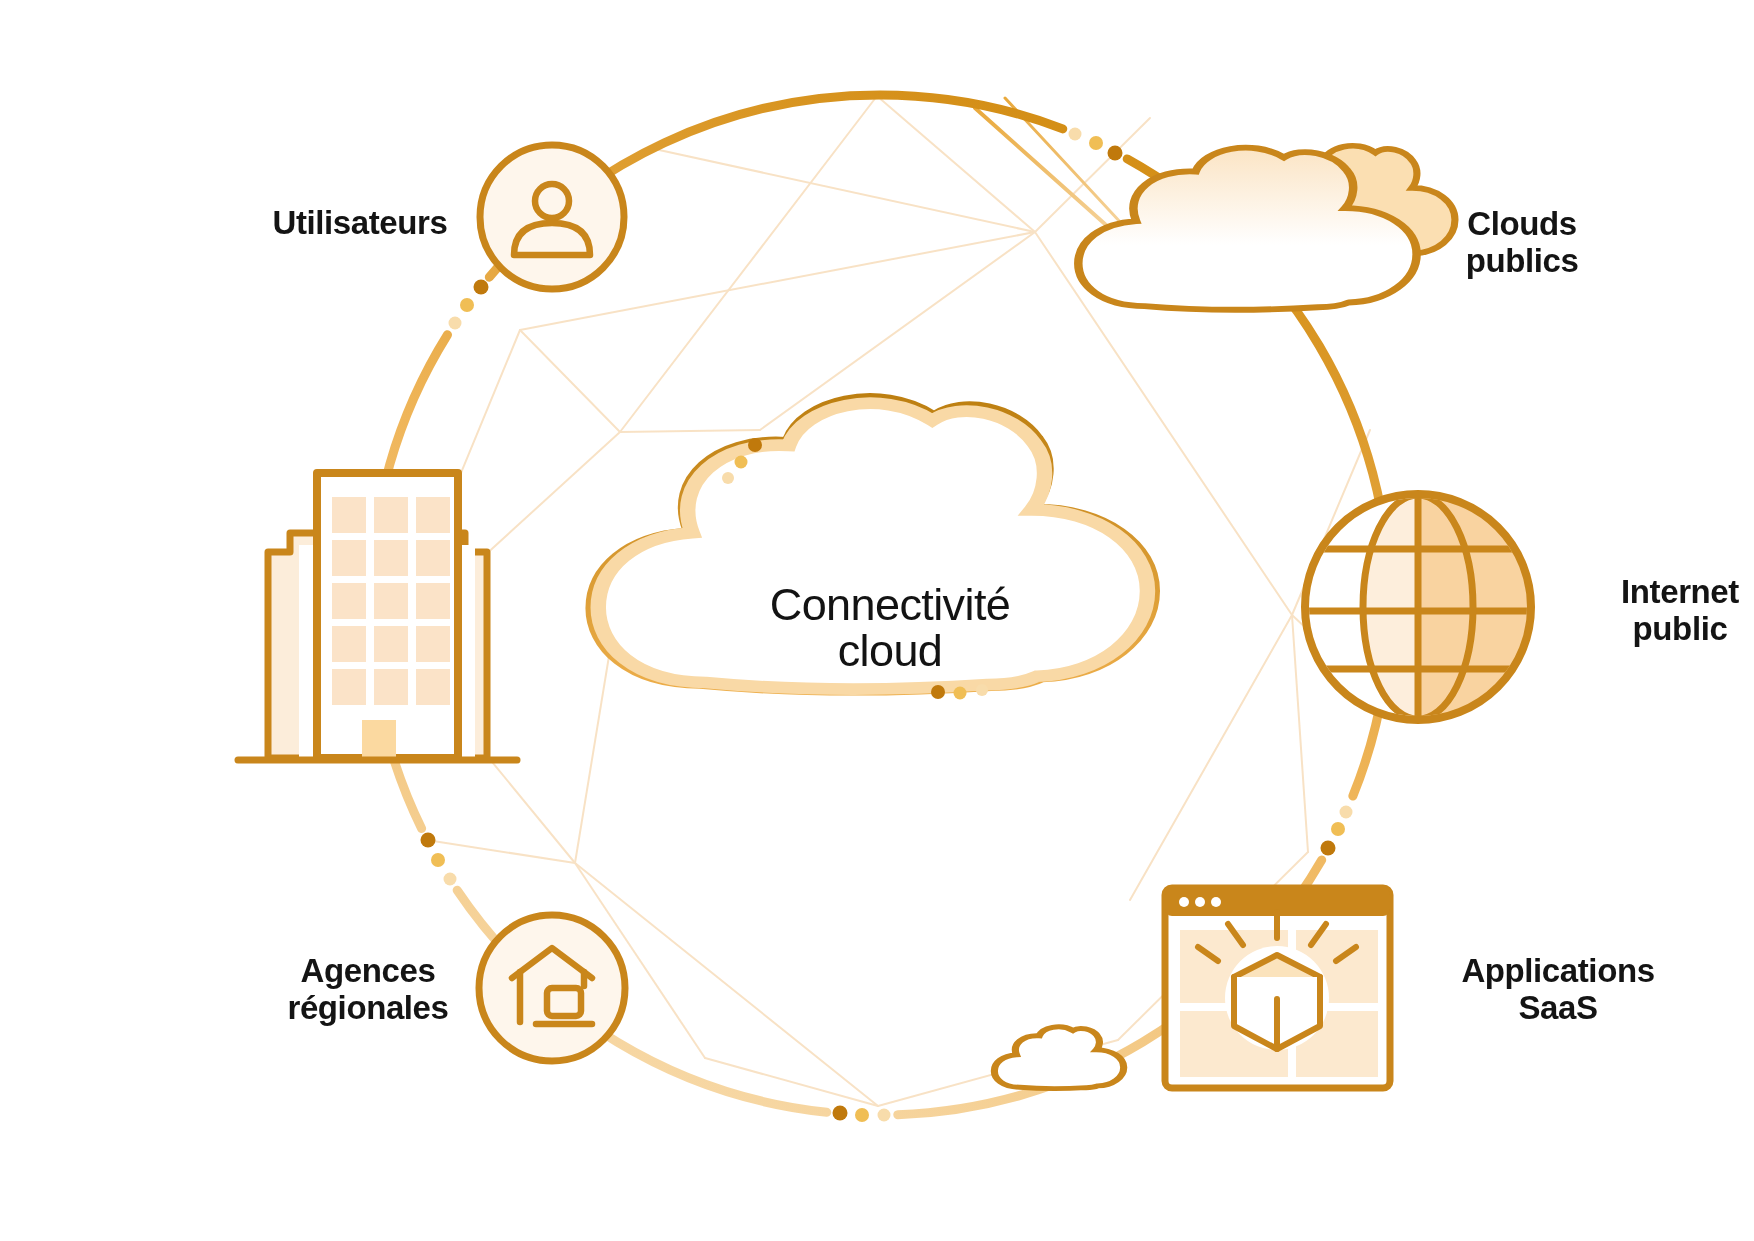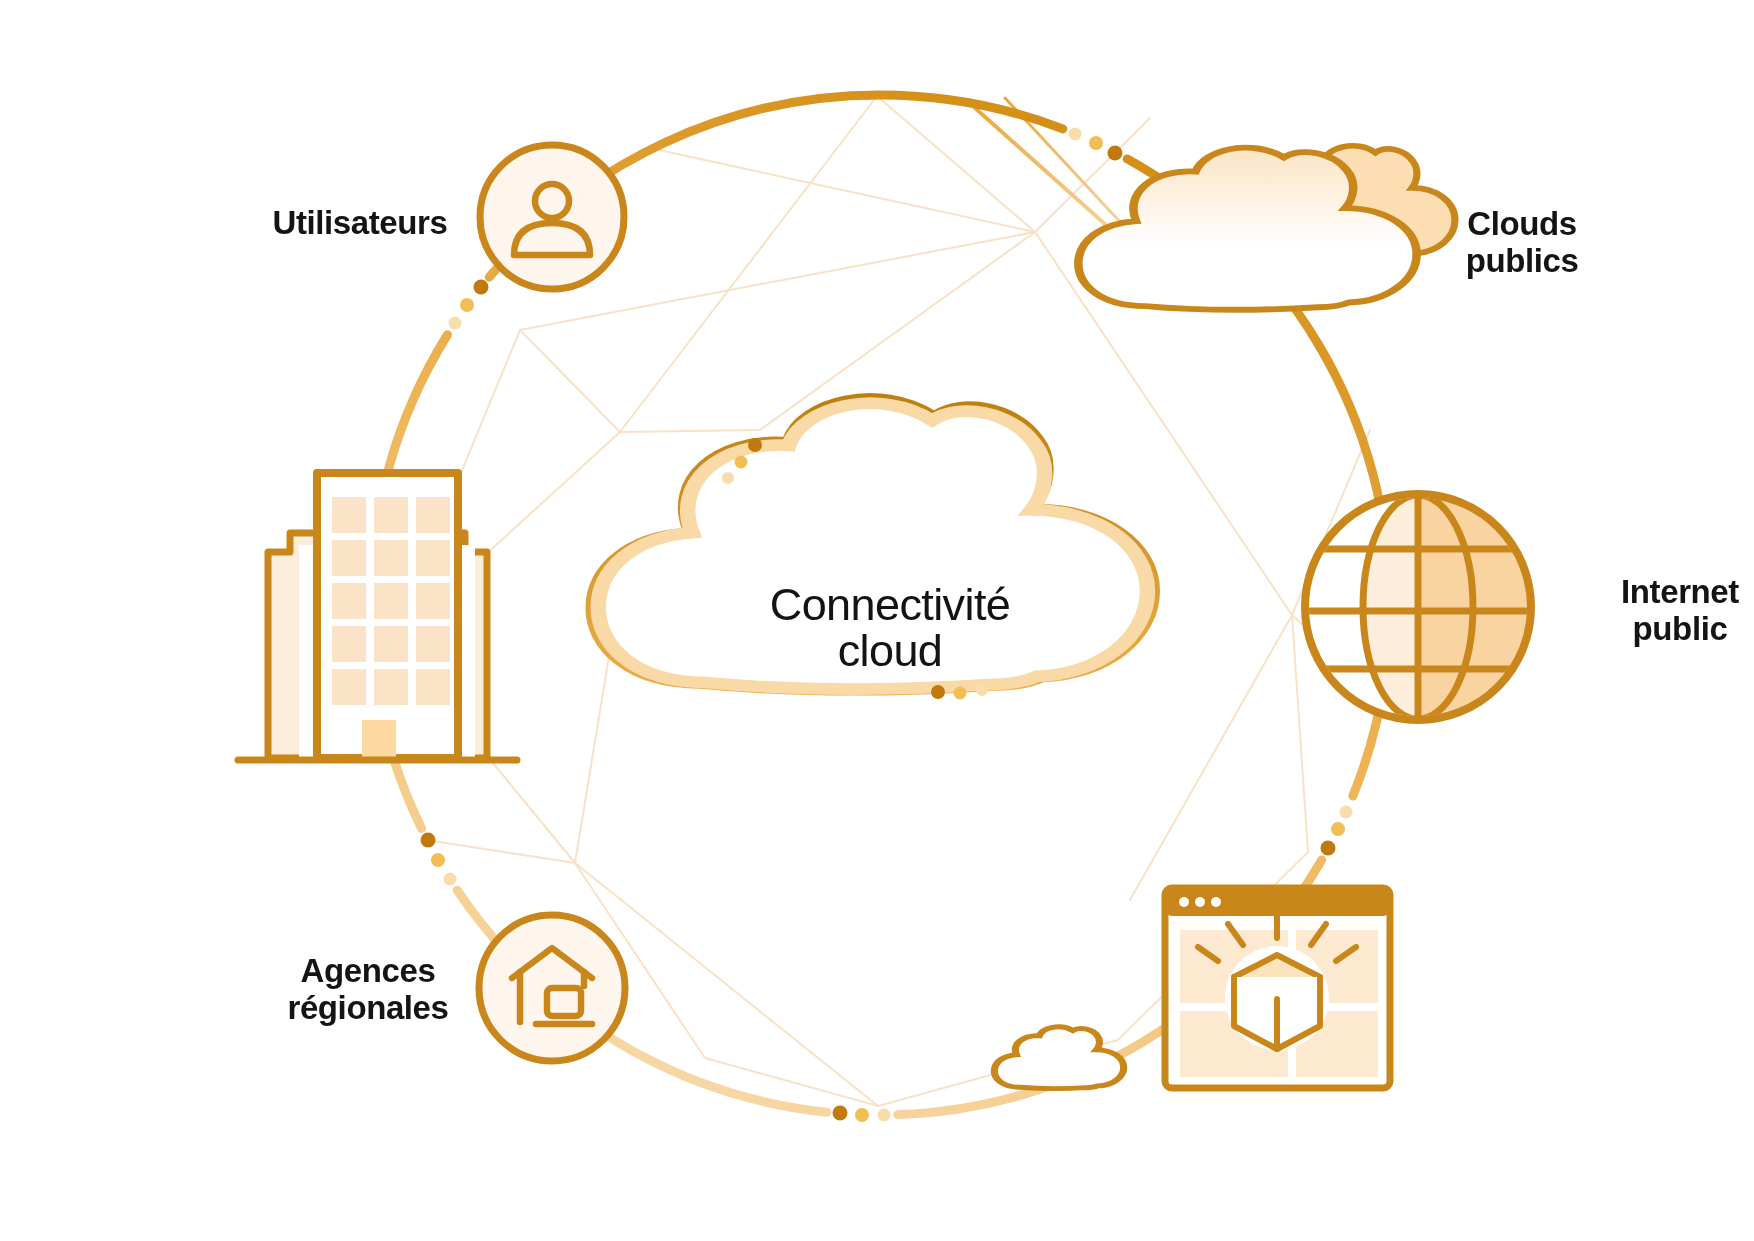--- a/index.html
+++ b/index.html
@@ -246,14 +246,16 @@
 <div class="node-label" style="left:1522px; top:243px;">Clouds
 publics</div>
 
 
 <div class="node-label" style="left:1640px; top:611px;margin-left:40px;">Internet
 public</div>
 
 <div class="node-label" style="left:347px; top:990px;margin-left:21px;">Agences
 régionales</div>
 
+<div class="node-label" style="left:1558px; top:990px;">Applications
+SaaS</div>
 
 </div>
 
 </body></html>

